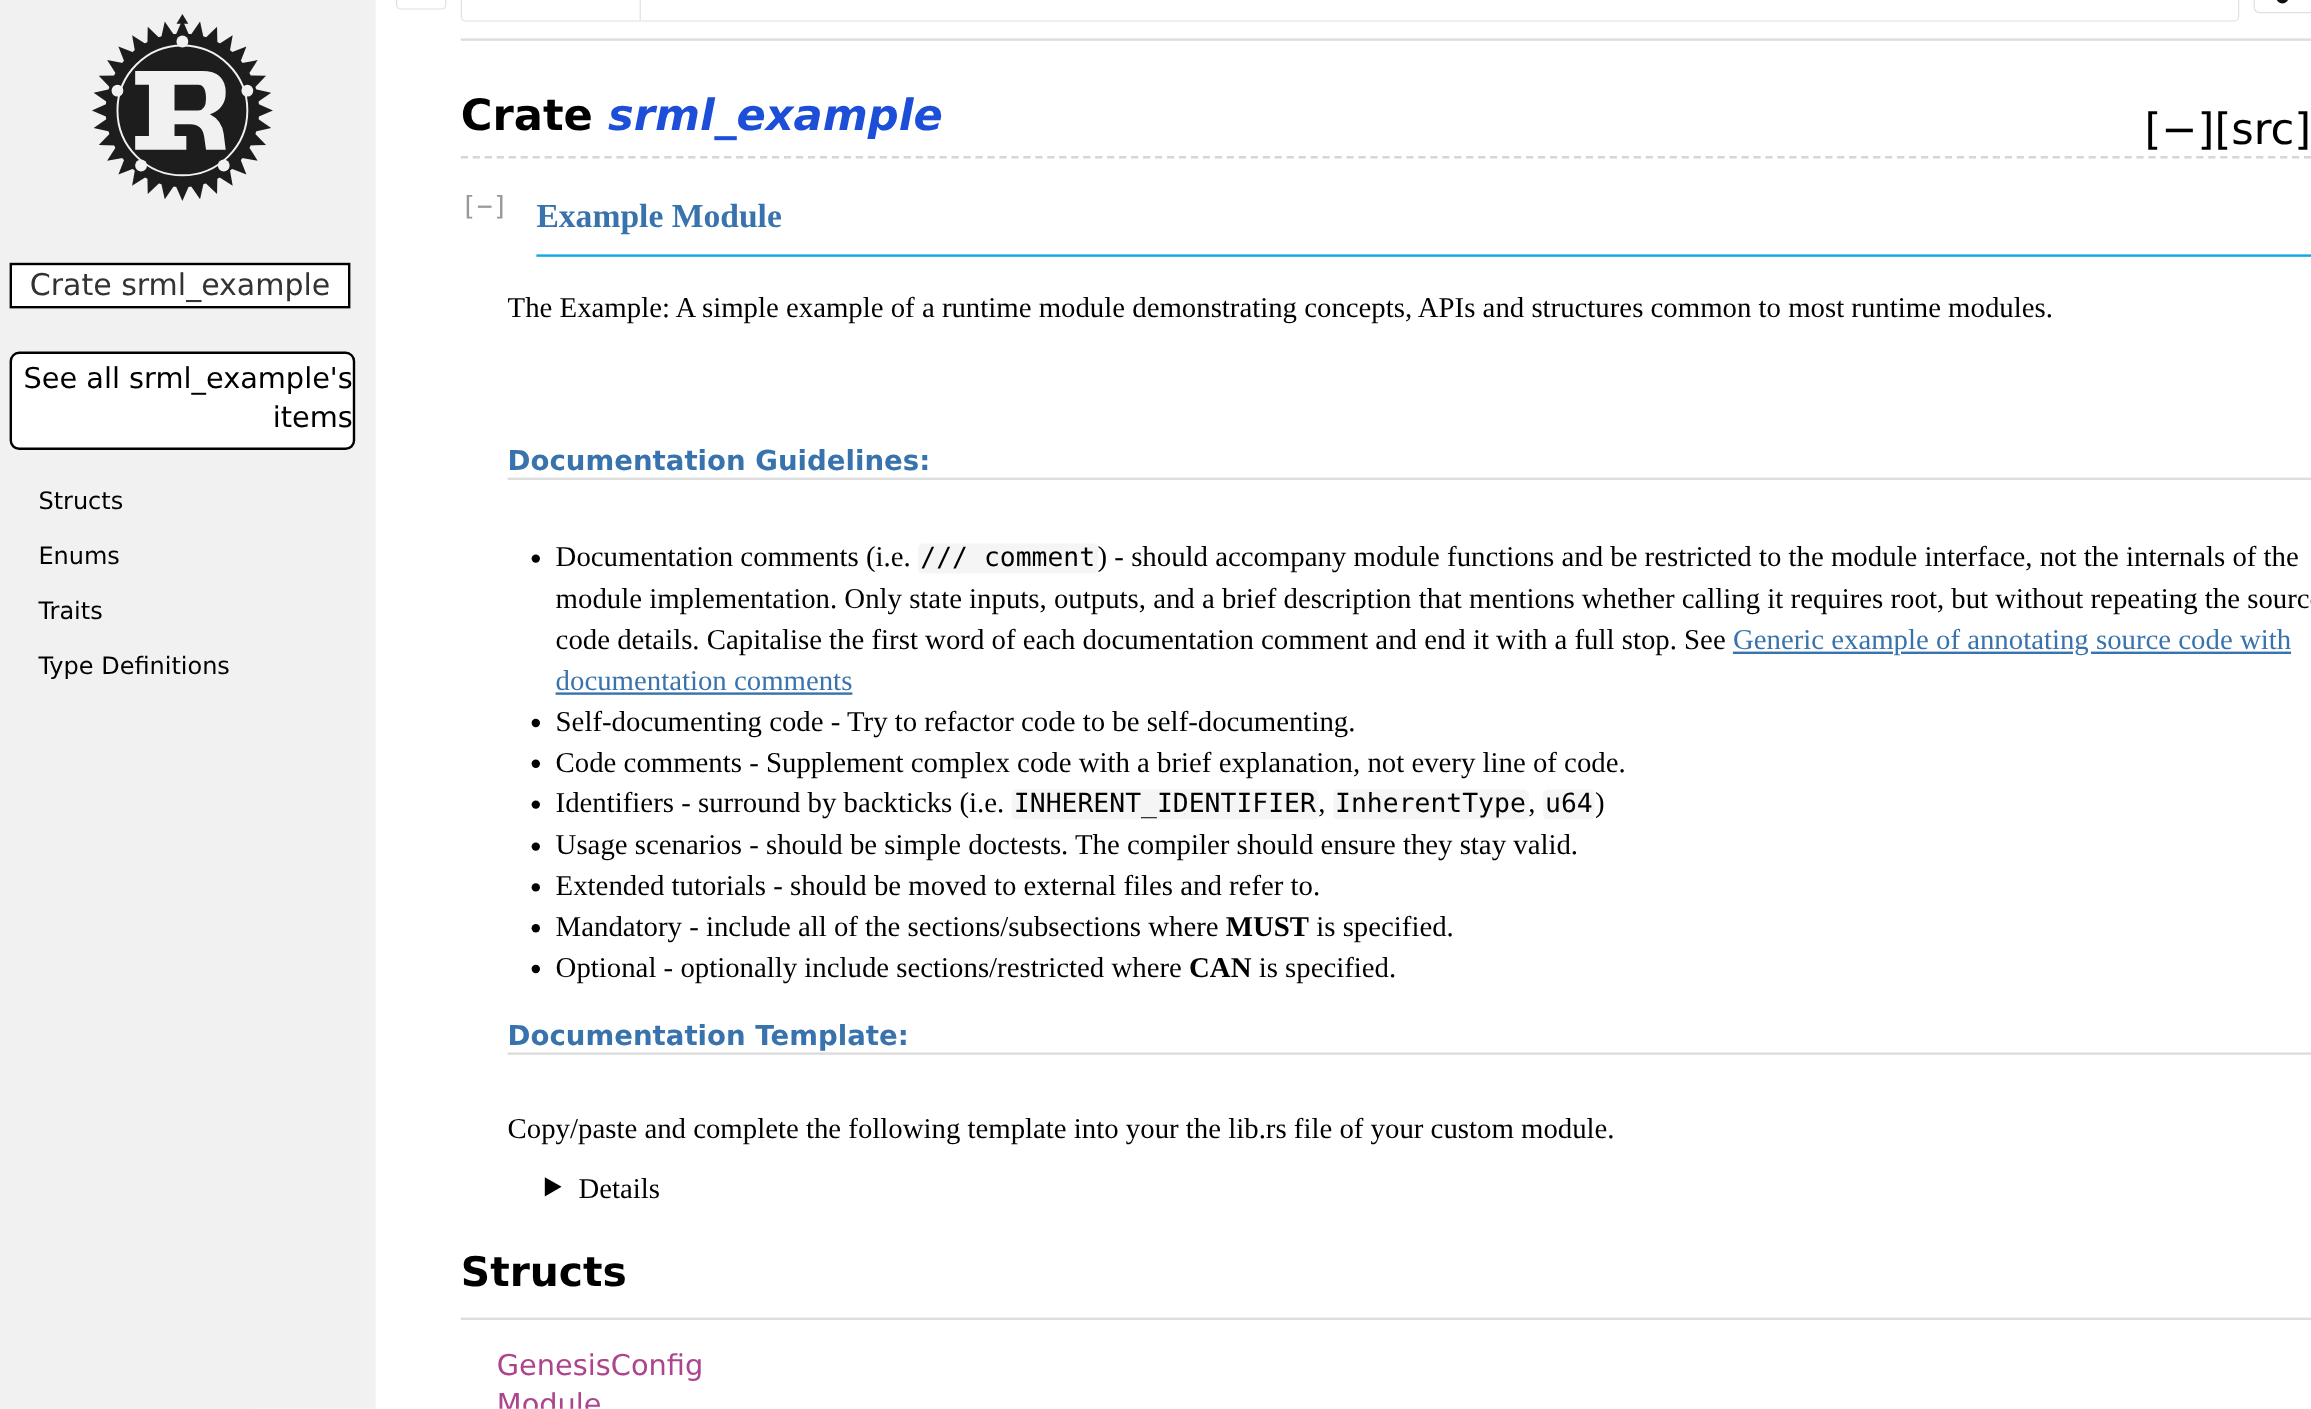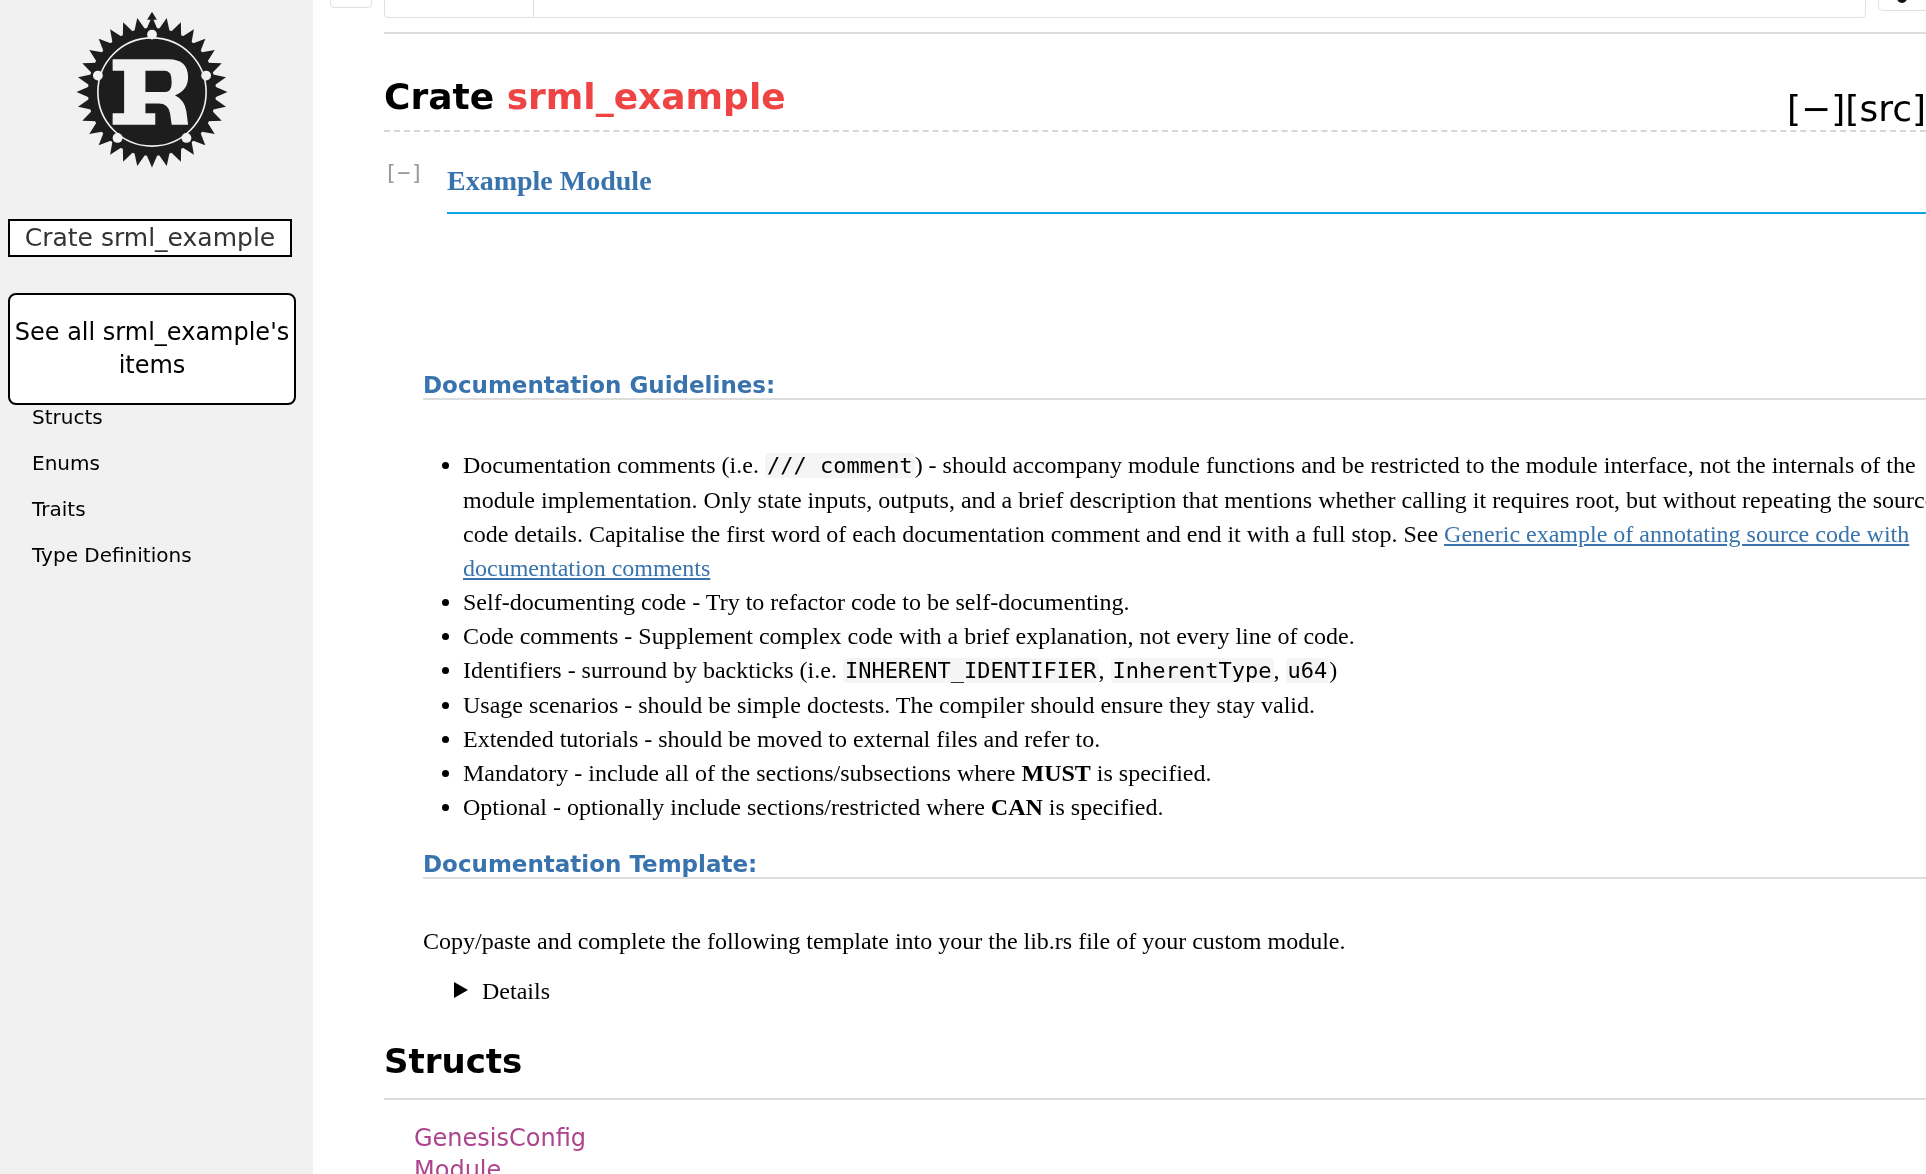--- a/index.html
+++ b/index.html
@@ -15,44 +15,44 @@
   }
   .logo {
     position: absolute; left: 70px; top: 10px; width: 164px; height: 164px;
   }
   .crate-box {
     position: absolute; left: 8px; top: 219px; width: 284px; height: 38px;
     border: 2px solid #000; background: #fff; box-sizing: border-box;
     text-align: center; font-size: 25px; line-height: 34px; color: #333;
   }
   .all-items {
-    position: absolute; left: 8px; top: 293px; width: 288px; height: 112px;
+    position: absolute; left: 8px; top: 293px; width: 288px; height: 82px;
     border: 2px solid #000; border-radius: 8px; background: #fff; box-sizing: border-box;
-    text-align: center; font-size: 24px; line-height: 33px; color: #000; padding-top: 21px;
+    text-align: right; font-size: 24px; line-height: 33px; color: #000; padding-top: 4px;
     cursor: pointer;
   }
   .side-list { position: absolute; left: 32px; top: 400px; margin: 0; padding: 0; list-style: none; }
   .side-list li { font-size: 20px; color: #000; height: 46px; line-height: 34px; cursor: pointer; }
 
   .topbar { position: absolute; left: 330px; top: -10px; width: 1596px; height: 30px; }
   .tb-btn { position: absolute; left: 0; top: 0; width: 40px; height: 16px; border: 1px solid #e0e0e0; border-radius: 4px; background:#fff; }
   .tb-search { position: absolute; left: 54px; top: 0; width: 1480px; height: 26px; border: 1px solid #e0e0e0; border-radius: 4px; background:#fff; }
   .tb-search .sel { position: absolute; left: 0; top: 0; width: 148px; height: 26px; border-right: 1px solid #e0e0e0; }
   .tb-gear { position: absolute; left: 1548px; top: 0; width: 50px; height: 19px; border: 1px solid #e0e0e0; border-radius: 5px; background: #fff; }
   .tb-gear span { position:absolute; left: 18px; top: 6px; width: 10px; height: 6px; background:#111; border-radius: 0 0 5px 5px; }
   .top-rule { position: absolute; left: 384px; top: 32px; width: 1542px; border-top: 2px solid #ddd; }
 
   .main { position: absolute; left: 384px; top: 0; width: 1542px; }
   .fqn {
     position: absolute; left: 0; top: 70px; width: 1542px; height: 60px;
     font-family: "DejaVu Sans", sans-serif; font-size: 36px; font-weight: bold; line-height: 54px;
     border-bottom: 2px dashed #d6d6d6;
   }
   .fqn .in { color: #000; }
-  .fqn a { color: #ef4444; text-decoration: none; }
+  .fqn a { color: #1d4ed8; text-decoration: none; font-style: italic; }
   .out-of-band {
     position: absolute; right: 0; top: 12px; font-size: 36px; font-weight: normal; color: #000;
   }
   .out-of-band span { cursor: pointer; }
   .toggle {
     position: absolute; left: 0; top: 160px; font-family: "DejaVu Sans Mono", monospace;
     font-size: 22px; color: #999; cursor: pointer;
   }
   .h-module {
     position: absolute; left: 63px; top: 156px; width: 1479px; height: 58px;
@@ -163,20 +163,21 @@
   <h1 class="fqn" style="margin:0;">
     <span class="in">Crate</span>
     <a>srml_example</a>
     <span class="out-of-band"><span>[−]</span><span>[src]</span></span>
   </h1>
 
   <span class="toggle">[−]</span>
   <h2 class="h-module" style="margin:0;">Example Module</h2>
 
   <div class="docblock">
+    <p>The Example: A simple example of a runtime module demonstrating concepts, APIs and structures common to most runtime modules.</p>
   </div>
 
   <h4 class="h4 g">Documentation Guidelines:</h4>
 
   <ul class="guidelines">
     <li><span>Documentation comments (i.e. </span><code>/// comment</code><span>) - should accompany module functions and be restricted to the module interface, not the internals of the module implementation. Only state inputs, outputs, and a brief description that mentions whether calling it requires root, but without repeating the source code details. Capitalise the first word of each documentation comment and end it with a full stop. See </span><a>Generic example of annotating source code with documentation comments</a></li>
     <li>Self-documenting code - Try to refactor code to be self-documenting.</li>
     <li>Code comments - Supplement complex code with a brief explanation, not every line of code.</li>
     <li><span>Identifiers - surround by backticks (i.e. </span><code>INHERENT_IDENTIFIER</code><span>, </span><code>InherentType</code><span>, </span><code>u64</code><span>)</span></li>
     <li>Usage scenarios - should be simple doctests. The compiler should ensure they stay valid.</li>

